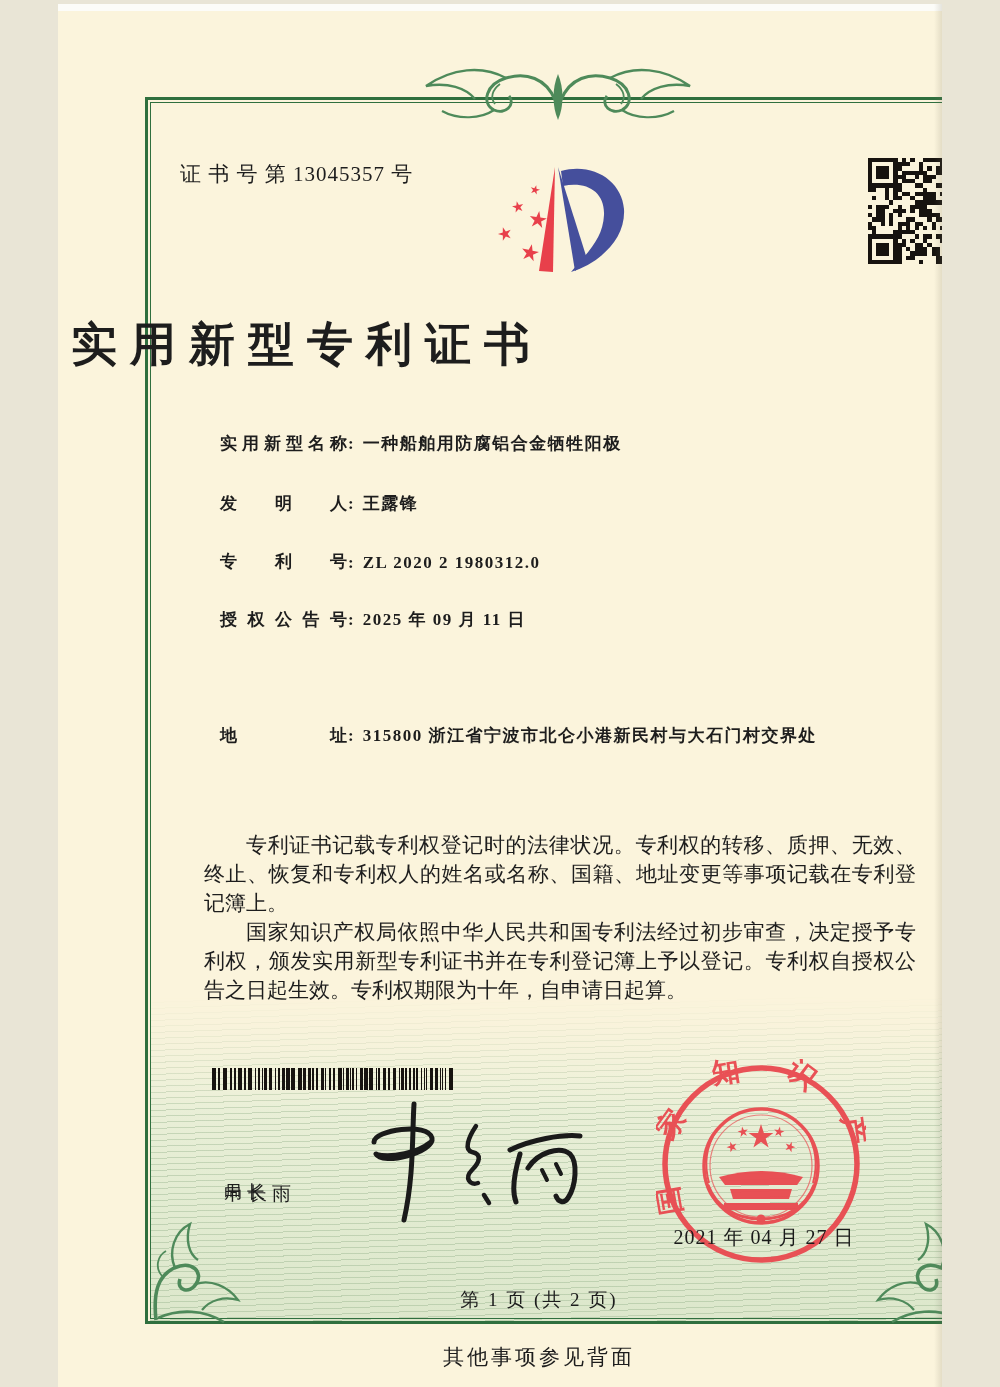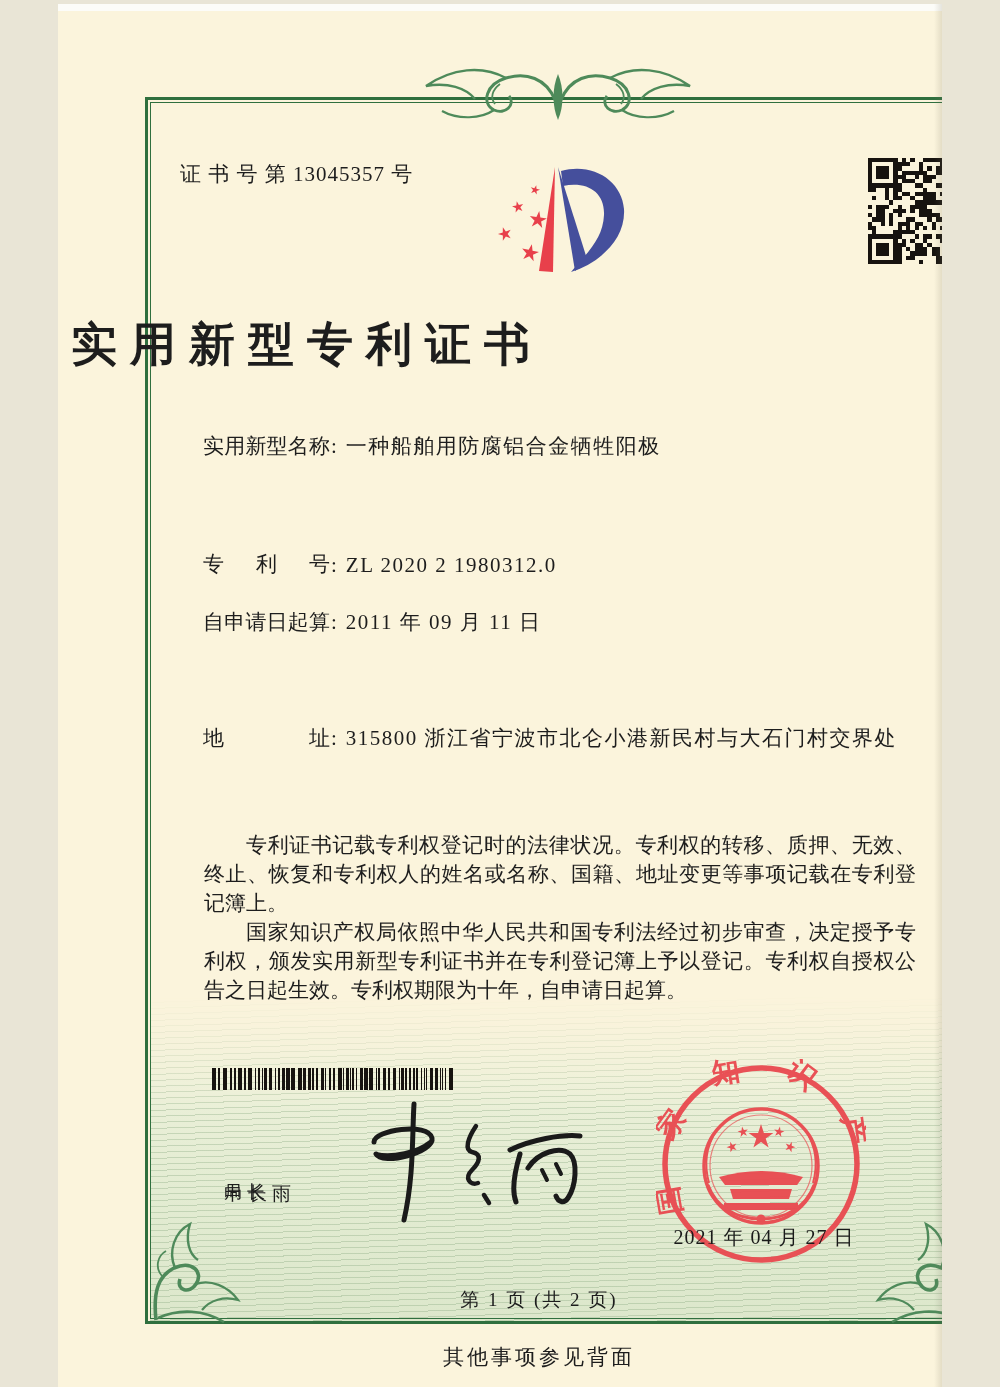--- a/index.html
+++ b/index.html
@@ -17,21 +17,21 @@
      background:
        repeating-linear-gradient(178deg, rgba(118,155,112,.30) 0 1px, rgba(0,0,0,0) 1px 6px),
        linear-gradient(180deg,#f6f1da 0%,#ecf0d9 22%,#e3ecd2 60%,#dce7cb 100%);
      -webkit-mask-image:linear-gradient(180deg,transparent 0,#000 115px);
      mask-image:linear-gradient(180deg,transparent 0,#000 115px);}
   .ornament{position:absolute;z-index:2;}
   
   .certno{position:absolute;left:122px;top:156px;font-size:21px;letter-spacing:1px;z-index:3;}
   .title{position:absolute;left:0;top:310px;width:1000px;text-align:left;font-size:46px;
          font-weight:700;letter-spacing:13px;text-indent:13px;z-index:3;}
-  .row{position:absolute;left:145px;font-size:21px;white-space:nowrap;z-index:3;}
+  .row{position:absolute;left:162px;font-size:17px;white-space:nowrap;z-index:3;font-weight:bold;}
   .flabel{display:inline-block;width:127px;text-align:justify;text-align-last:justify;
           -moz-text-align-last:justify;text-justify:inter-character;vertical-align:bottom;}
   .colon{margin:0 9px 0 1px;}
   .fvalue{letter-spacing:1.5px;}
   .grant2{position:absolute;left:367px;top:0;white-space:nowrap;}
   .legal{position:absolute;left:146px;top:827px;width:712px;font-size:21px;line-height:29px;
          text-align:justify;z-index:3;}
   .legal p{margin:0;text-indent:2em;}
   .sans{font-family:"Liberation Sans","DejaVu Sans",sans-serif;}
   .signer-title{position:absolute;left:166px;top:1176px;font-size:18px;letter-spacing:5px;z-index:3;text-align:center;}
@@ -433,25 +433,28 @@
         <rect x="20" y="24" width="1" height="1"></rect>
         <rect x="22" y="24" width="1" height="1"></rect>
       </g>
   </svg>
 
   <div class="title">实用新型专利证书</div>
 
   <div class="row" style="top:428px">
     <span class="flabel">实用新型名称</span><span class="colon">:</span><span class="fvalue">一种船舶用防腐铝合金牺牲阳极</span>
   </div>
+  <div class="row" style="top:488px">
+    <span class="flabel">发明人</span><span class="colon">:</span><span class="fvalue">王露锋</span>
+  </div>
   <div class="row" style="top:546px">
     <span class="flabel">专利号</span><span class="colon">:</span><span class="fvalue">ZL 2020 2 1980312.0</span>
   </div>
   <div class="row" style="top:604px">
-    <span class="flabel">自申请日起算</span><span class="colon">:</span><span class="fvalue">2011 年 09 月 11 日</span>
+    <span class="flabel">授权公告号</span><span class="colon">:</span><span class="fvalue">2025 年 09 月 11 日</span>
   </div>
   <div class="row" style="top:720px">
     <span class="flabel">地址</span><span class="colon">:</span><span class="fvalue">315800 浙江省宁波市北仑小港新民村与大石门村交界处</span>
   </div>
 
   <div class="legal">
     <p>专利证书记载专利权登记时的法律状况。专利权的转移、质押、无效、终止、恢复和专利权人的姓名或名称、国籍、地址变更等事项记载在专利登记簿上。</p>
     <p>国家知识产权局依照中华人民共和国专利法经过初步审查，决定授予专利权，颁发实用新型专利证书并在专利登记簿上予以登记。专利权自授权公告之日起生效。专利权期限为十年，自申请日起算。</p>
   </div>
 

